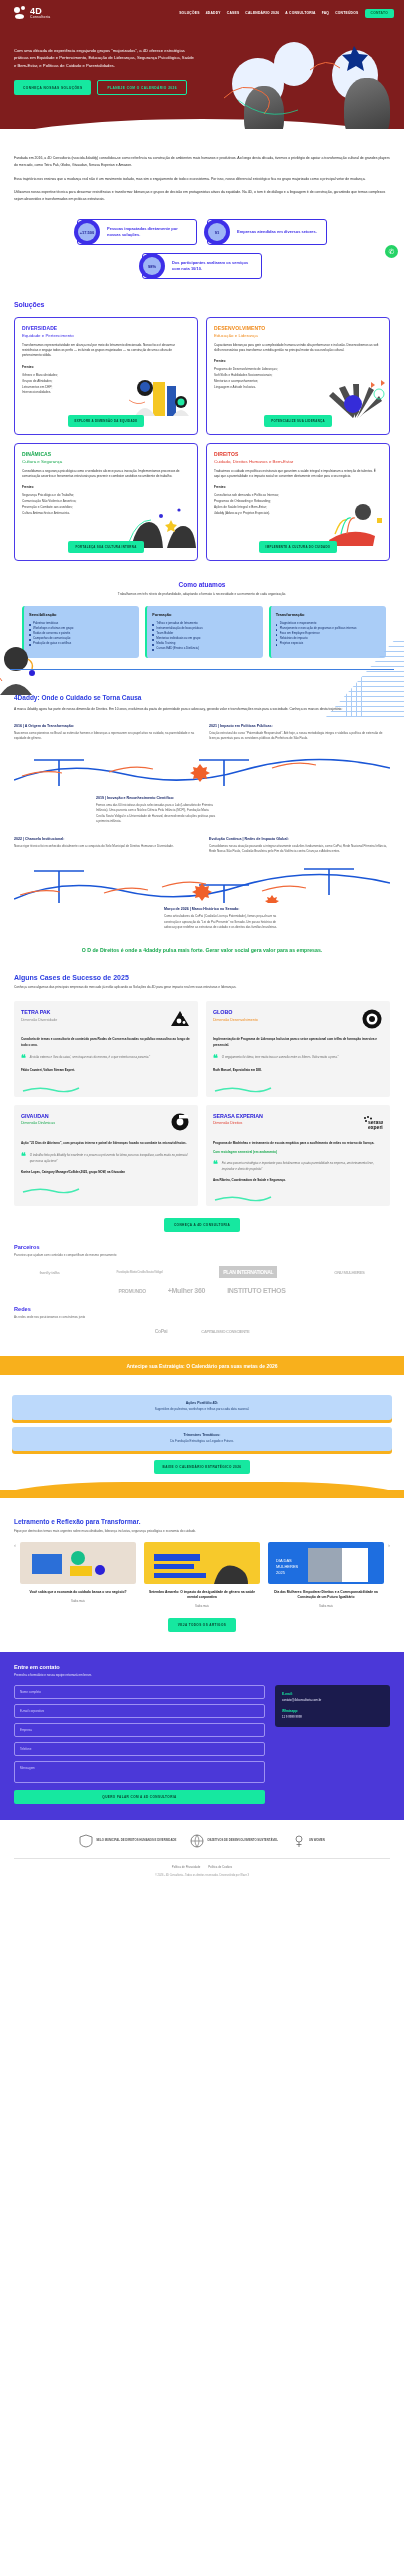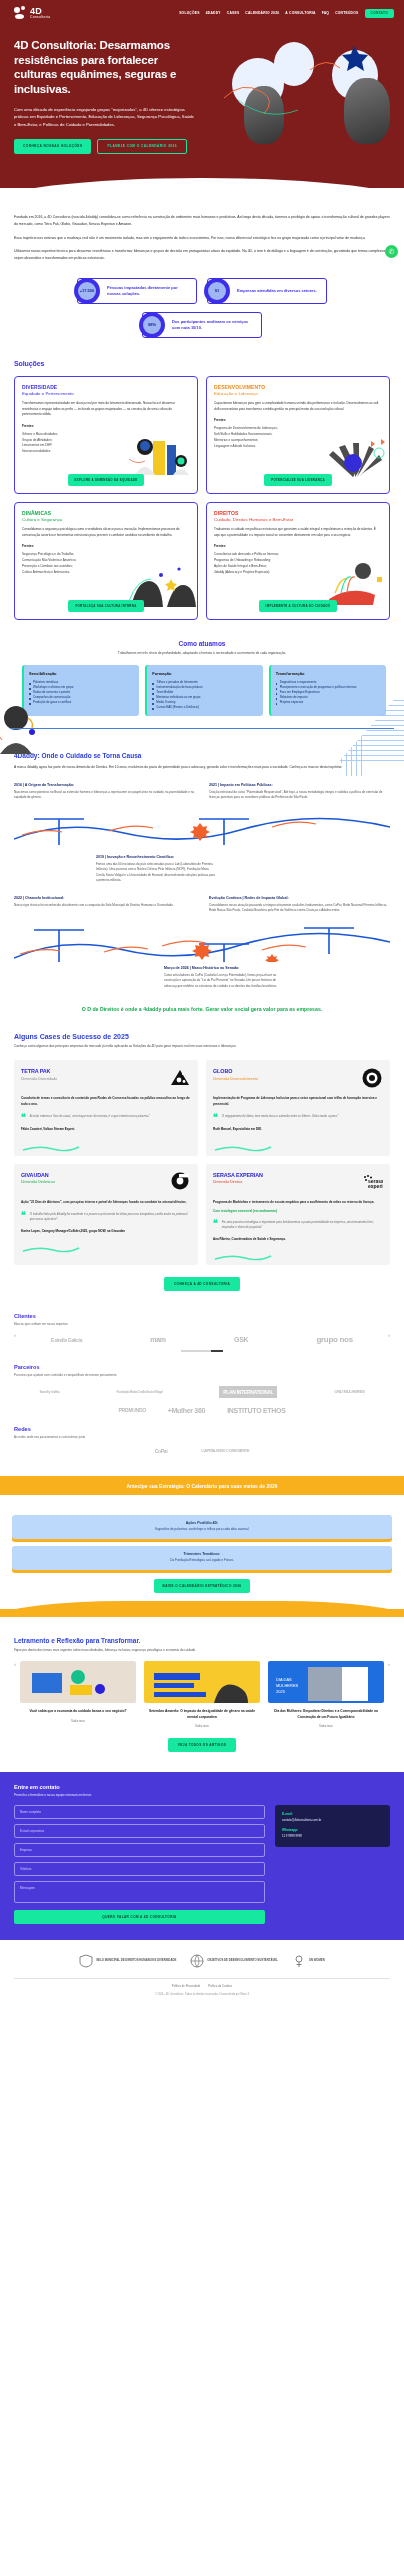--- a/index.html
+++ b/index.html
@@ -224,21 +224,20 @@
       <div class="ph" style="left:130px;top:38px;width:46px;height:66px;"></div>
       <svg width="190" height="105" style="position:absolute;left:0;top:0">
         <path d="M10 58 q18 -18 38 -6 q14 8 2 22" stroke="#f06a3a" stroke-width="1" fill="none"></path>
         <path d="M96 30 q16 -14 30 -2" stroke="#f06a3a" stroke-width="1" fill="none"></path>
         <path d="M140 6 l5 8 l9 1 l-6 7 l2 9 l-8-5 l-9 5 l2-9 l-7-7 l9-1 z" fill="#0a2f8a"></path>
         <path d="M24 60 q28 22 60 10" stroke="#16e8a0" stroke-width=".7" fill="none"></path>
       </svg>
     </div>
 
     <div class="hero-body">
-      <h1>4D Consultoria: Desarmamos resistências para fortalecer culturas equânimes, seguras e inclusivas.</h1>
       <p>Com uma década de experiência engajando grupos "majorizados", a 4D oferece estratégias práticas em Equidade e Pertencimento, Educação de Lideranças, Segurança Psicológica, Saúde e Bem-Estar, e Políticas de Cuidado e Parentalidades.</p>
       <div class="hero-btns">
         <button class="btn-green">CONHEÇA NOSSAS SOLUÇÕES</button>
         <button class="btn-out">PLANEJE COM O CALENDÁRIO 2026</button>
       </div>
     </div>
     <div class="hero-curve"></div>
   </header>
 
   <div class="wa">✆</div>
@@ -618,38 +617,20 @@
               <path d="M2 4 q16-5 30-1 q14 4 26-2" stroke="#16e8a0" stroke-width="1.4" fill="none" opacity=".8"></path>
             </svg></div>
       </div>
     </div>
 
     <div class="cases-cta">
       <button>CONHEÇA A 4D CONSULTORIA</button>
     </div>
   </section>
 
-  <section class="sec logos-sec">
-    <h2>Clientes</h2>
-    <div class="lead">Marcas que confiam em nossa expertise</div>
-    <div class="carousel">
-      <span class="arrow">‹</span>
-      <div class="logo-row" style="flex:1">
-        <span class="glogo" style="font-size:5px">Estrella Galicia</span>
-        <span class="glogo" style="font-size:7px">mam</span>
-        <span class="glogo" style="font-size:7px">GSK</span>
-        <span class="glogo" style="font-size:8px">grupo nos</span>
-      </div>
-      <span class="arrow">›</span>
-    </div>
-    <div class="dots">
-        <i></i>
-        <i class="on"></i>
-      </div>
-  </section>
 
   <section class="sec logos-sec" style="margin-top:12px">
     <h2>Parceiros</h2>
     <div class="lead">Parceiros que ajudam com conteúdo e compartilham do mesmo pensamento</div>
     <div class="logo-row">
       <span class="glogo" style="font-size:4.4px">family talks</span>
       <span class="glogo" style="font-size:3.2px;max-width:48px">Fundação Maria Cecilia Souto Vidigal</span>
       <span class="glogo" style="font-size:5px;background:#c9c9c9;color:#fff;padding:3px 4px">PLAN INTERNATIONAL</span>
       <span class="glogo" style="font-size:4.2px">ONU MULHERES</span>
     </div>

